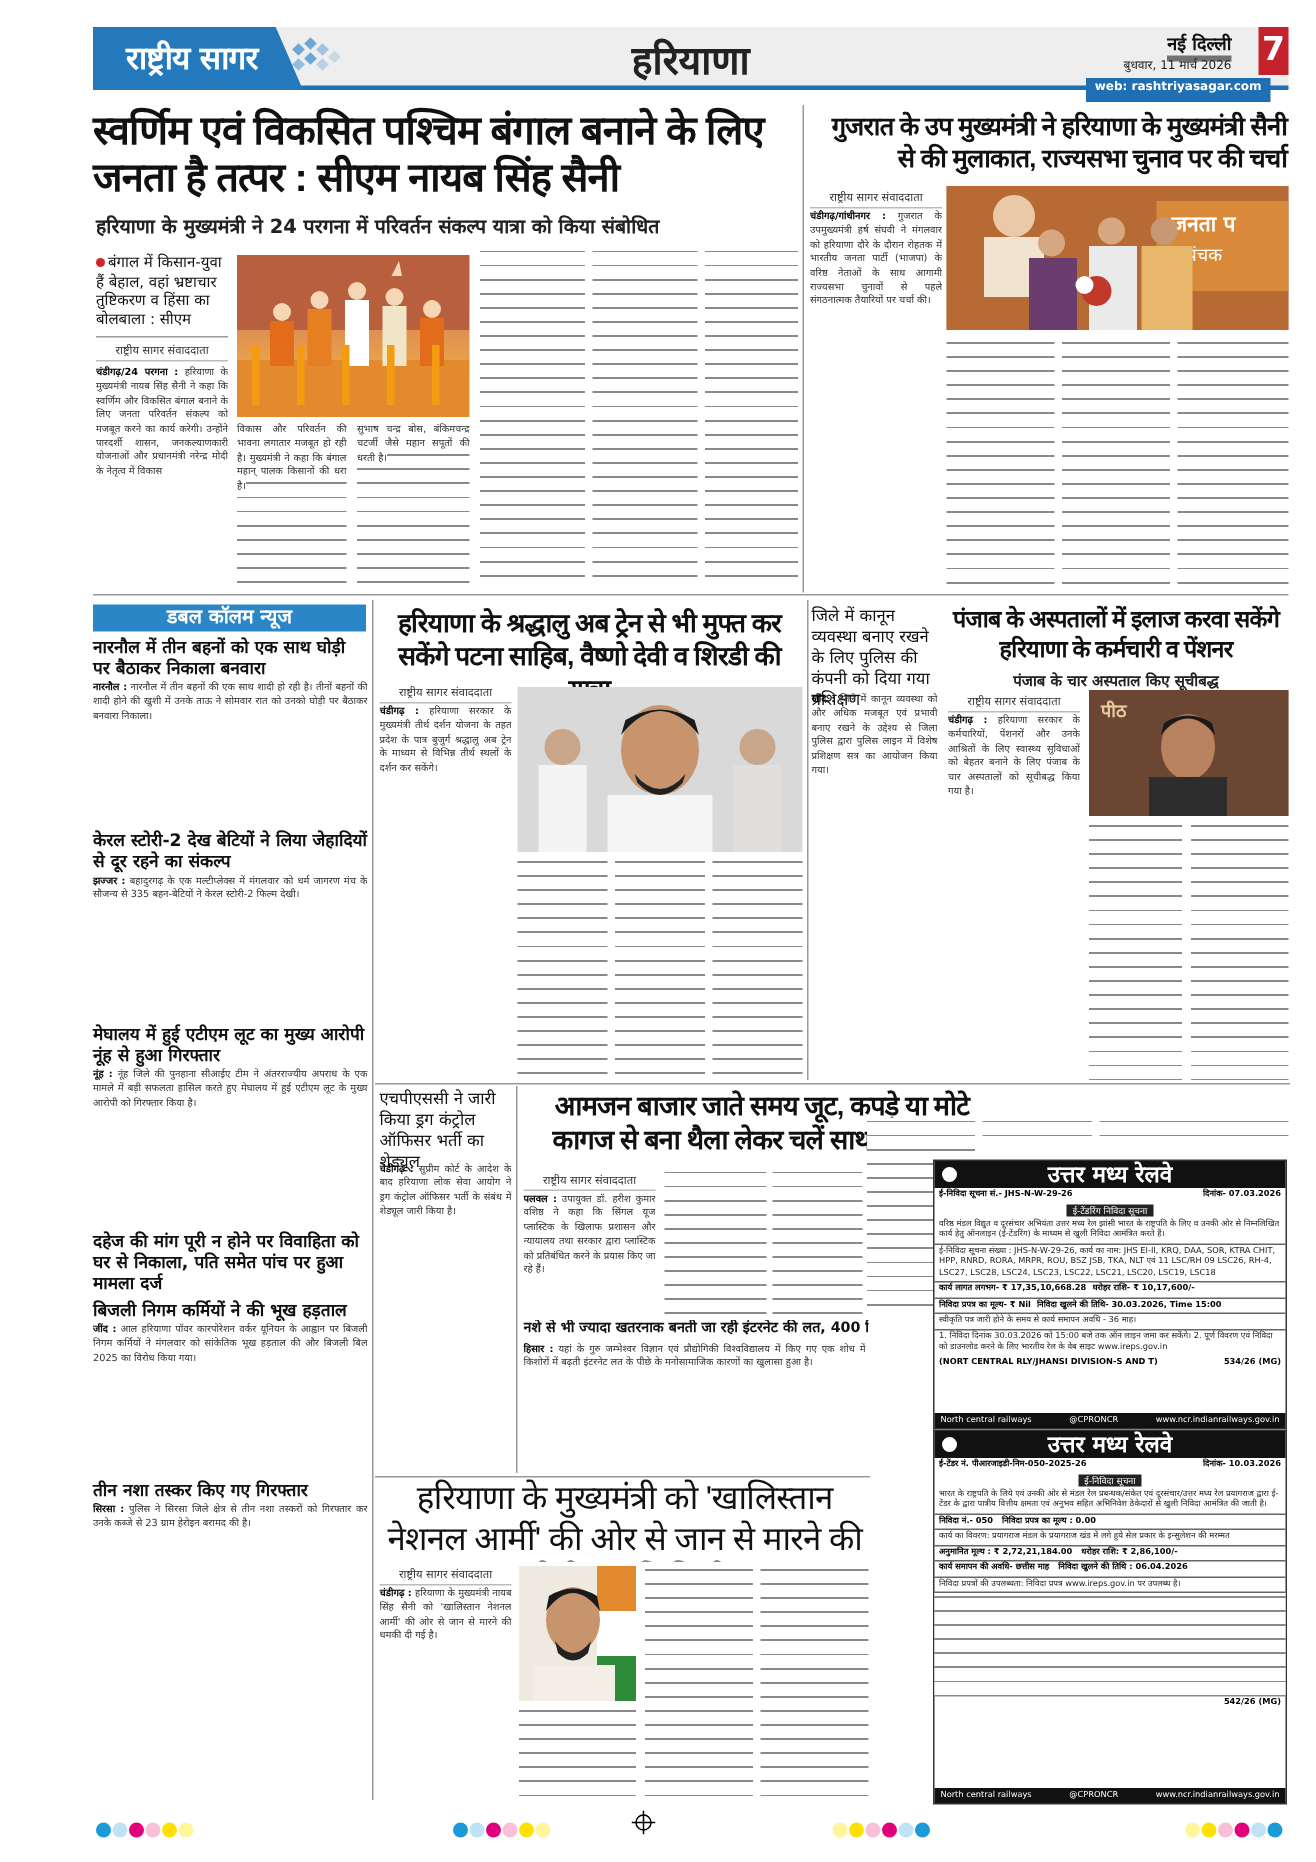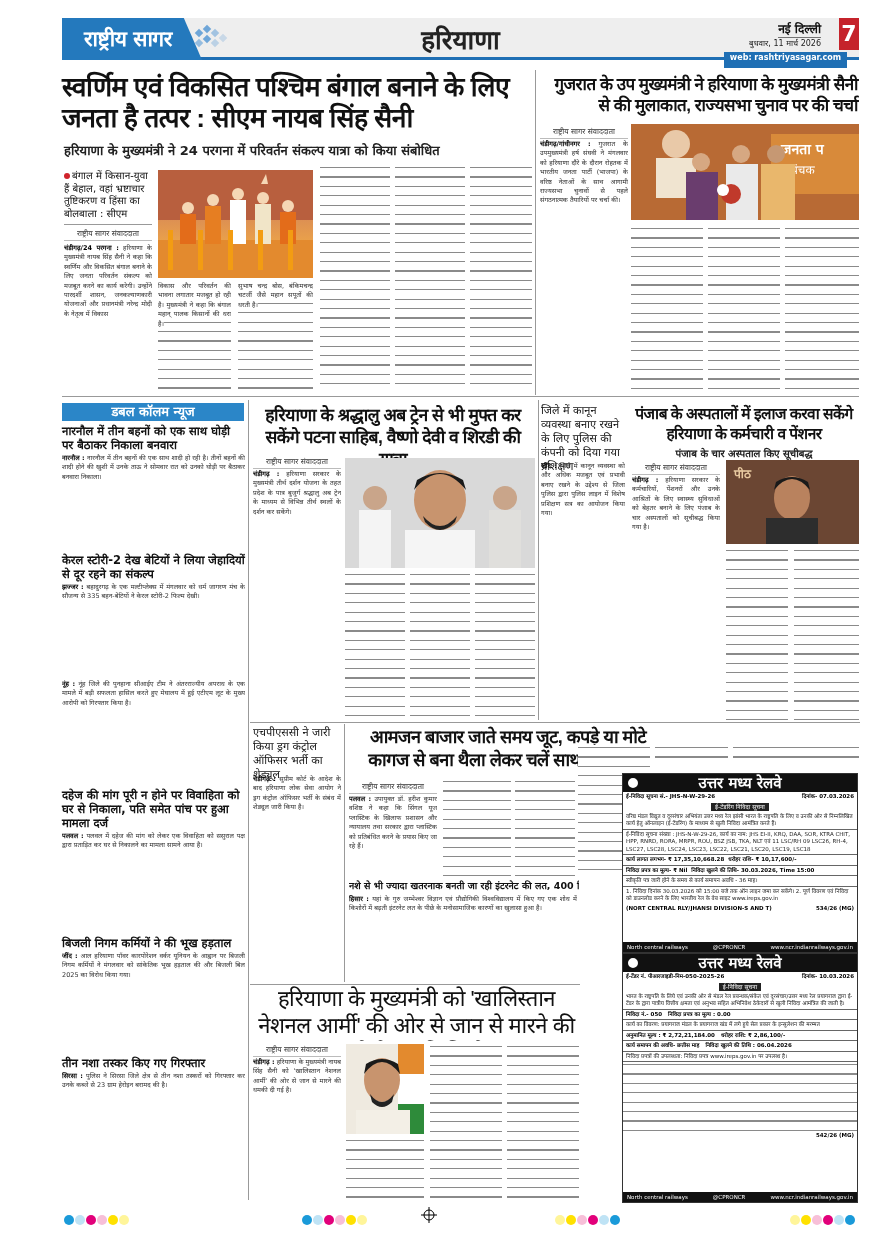--- a/index.html
+++ b/index.html
@@ -7,21 +7,21 @@
 body{font-family:"DejaVu Sans","Liberation Sans",sans-serif;color:#111;position:relative}
 .abs{position:absolute}
 
 
 .mast{position:absolute;left:62px;top:18px;width:797px;height:42px;background:#eee;border-bottom:3px solid #1f6fb4}
 .mast-left-wrap{position:absolute;left:0;top:0;width:140px;height:42px;background:#2479bd;clip-path:polygon(0 0,87% 0,100% 100%,0 100%)}
 .brand{position:absolute;left:22px;top:6px;color:#fff;font-family:"DejaVu Serif",serif;font-weight:bold;font-size:21px;letter-spacing:-0.5px}
 .dots{position:absolute;left:132px;top:8px;width:40px;height:26px}
 .dots i{position:absolute;width:6px;height:6px;background:#6fa6d8;transform:rotate(45deg)}
 .sec{position:absolute;left:0;right:0;top:3px;text-align:center;font-weight:bold;font-family:"DejaVu Serif",serif;font-size:26px;color:#222}
-.city{position:absolute;right:38px;top:2px;font-size:12px;font-weight:bold;border-bottom:1px solid #737373;font-family:"DejaVu Serif",serif}
+.city{position:absolute;right:38px;top:2px;font-size:12px;font-weight:bold;border-bottom:4px solid #737373;font-family:"DejaVu Serif",serif}
 .date{position:absolute;right:38px;top:19px;font-size:8px;color:#222}
 .pg{position:absolute;right:0;top:0;width:20px;height:32px;background:#c5232b;color:#fff;font-weight:bold;font-size:22px;text-align:center;line-height:32px}
 .web{position:absolute;right:12px;top:34px;height:16px;font-size:8px;color:#fff;background:#1f6fb4;padding:0 6px;line-height:11px;font-weight:bold}
 
 
 .h1{font-family:"Liberation Sans",sans-serif;font-weight:bold;color:#111;line-height:1.08;letter-spacing:-0.5px}
 .sub{font-weight:bold;color:#222}
 .by{font-size:7.5px;color:#333;text-align:center;border-bottom:1px solid #bbb;padding-bottom:2px}
 .txt{font-size:6.5px;line-height:9.4px;color:#333;text-align:justify;overflow:hidden}
 .txt b{color:#000}
@@ -138,23 +138,23 @@
 <div class="abs txt filler" style="left:785px;top:226px;width:74px;height:164px"></div>
 
 <div class="rule" style="left:62px;top:396px;width:797px;height:1px"></div>
 
 <div class="box-dc" style="left:62px;top:403px;width:182px;height:18px;line-height:18px">डबल कॉलम न्यूज</div>
 <div class="abs" style="left:62px;top:424px;width:183px;height:780px">
   <div class="sideh">नारनौल में तीन बहनों को एक साथ घोड़ी पर बैठाकर निकाला बनवारा</div>
   <div class="txt" style="height:95px;margin-top:2px"><b>नारनौल :</b> <span>नारनौल में तीन बहनों की एक साथ शादी हो रही है। तीनों बहनों की शादी होने की खुशी में उनके ताऊ ने सोमवार रात को उनको घोड़ी पर बैठाकर बनवारा निकाला।</span></div>
   <div class="sideh" style="margin-top:4px">केरल स्टोरी-2 देख बेटियों ने लिया जेहादियों से दूर रहने का संकल्प</div>
   <div class="txt" style="height:95px;margin-top:2px"><b>झज्जर :</b> <span>बहादुरगढ़ के एक मल्टीप्लेक्स में मंगलवार को धर्म जागरण मंच के सौजन्य से 335 बहन-बेटियों ने केरल स्टोरी-2 फिल्म देखी।</span></div>
+  <div class="sideh" style="margin-top:4px">मेघालय में हुई एटीएम लूट का मुख्य आरोपी नूंह से हुआ गिरफ्तार</div>
   <div class="txt" style="height:104px;margin-top:2px"><b>नूंह :</b> <span>नूंह जिले की पुनहाना सीआईए टीम ने अंतरराज्यीय अपराध के एक मामले में बड़ी सफलता हासिल करते हुए मेघालय में हुई एटीएम लूट के मुख्य आरोपी को गिरफ्तार किया है।</span></div>
   <div class="sideh" style="margin-top:4px">दहेज की मांग पूरी न होने पर विवाहिता को घर से निकाला, पति समेत पांच पर हुआ मामला दर्ज</div>
-  <div class="txt" style="height:100px;margin-top:2px"><b>पलवल :</b> <span>पलवल में दहेज की मांग को लेकर एक विवाहिता को ससुराल पक्ष द्वारा प्रताड़ित कर घर से निकालने का मामला सामने आया है।</span></div>
   <div class="sideh" style="margin-top:4px">बिजली निगम कर्मियों ने की भूख हड़ताल</div>
   <div class="txt" style="height:100px;margin-top:2px"><b>जींद :</b> <span>आल हरियाणा पॉवर कारपोरेशन वर्कर यूनियन के आह्वान पर बिजली निगम कर्मियों ने मंगलवार को सांकेतिक भूख हड़ताल की और बिजली बिल 2025 का विरोध किया गया।</span></div>
   <div class="sideh" style="margin-top:4px">तीन नशा तस्कर किए गए गिरफ्तार</div>
   <div class="txt" style="height:80px;margin-top:2px"><b>सिरसा :</b> <span>पुलिस ने सिरसा जिले क्षेत्र से तीन नशा तस्करों को गिरफ्तार कर उनके कब्जे से 23 ग्राम हेरोइन बरामद की है।</span></div>
 </div>
 <div class="rule" style="left:248px;top:400px;width:1px;height:800px"></div>
 
 <div class="abs h1" style="left:252px;top:404px;width:282px;font-size:17.5px;line-height:22px;text-align:center">हरियाणा के श्रद्धालु अब ट्रेन से भी मुफ्त कर सकेंगे पटना साहिब, वैष्णो देवी व शिरडी की यात्रा</div>
 <div class="abs by" style="left:253px;top:456px;width:88px">राष्ट्रीय सागर संवाददाता</div>
 <div class="abs txt" style="left:253px;top:470px;width:88px;height:250px">

